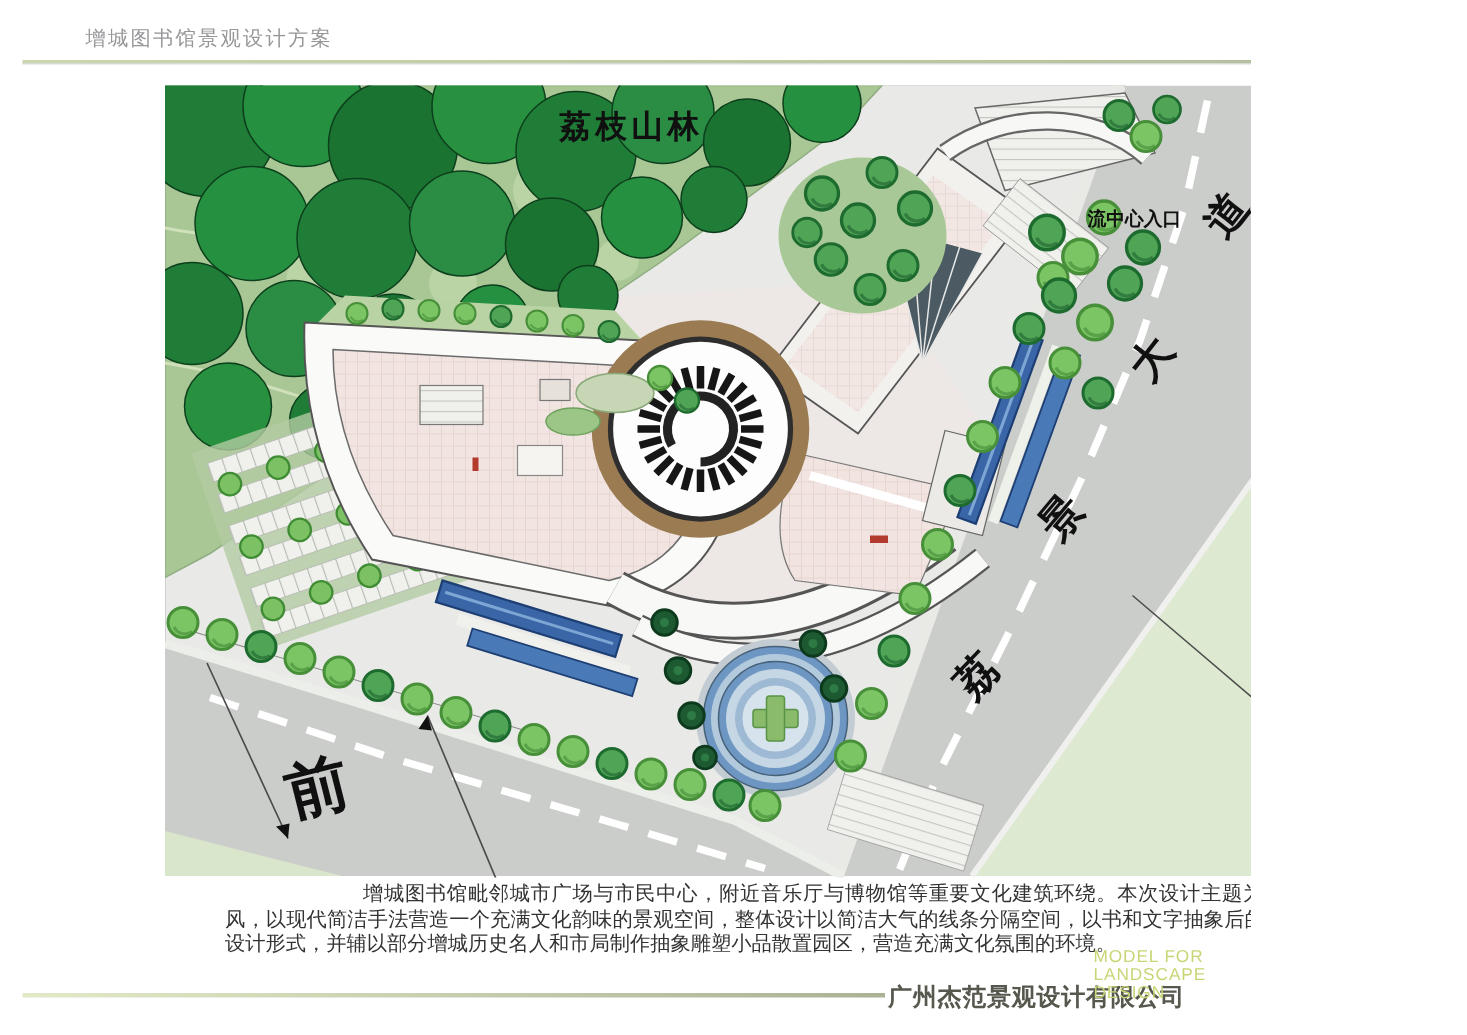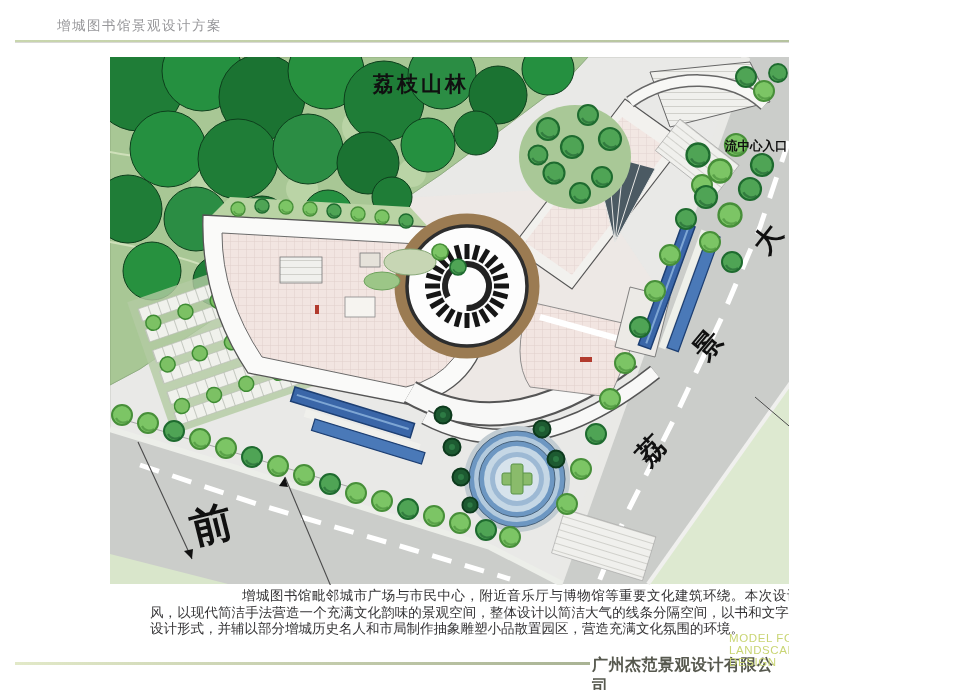--- a/index.html
+++ b/index.html
@@ -1,17 +1,17 @@
 <!DOCTYPE html>
 <html><head>
 <meta charset="utf-8">
 <style>
   html,body{margin:0;padding:0;background:#fff;}
   .page{position:relative;width:789px;height:690px;background:#ffffff;overflow:hidden;
-        font-family:"Liberation Sans",sans-serif;}
+        font-family:"Liberation Sans",sans-serif;padding-left:45px;}
   
   .header-title{position:absolute;left:57px;top:17px;font-size:13.5px;color:#97979a;
         letter-spacing:1.5px;}
   .header-rule{position:absolute;left:15px;top:40px;width:845px;height:2px;
         background:linear-gradient(to right,#c9d6ae,#b4c19e);box-shadow:0 1px 0 #d9d9d6;}
   .logo-box{position:absolute;left:880px;top:8px;width:74px;height:58px;background:#fff;
         border:2px solid #d3e1ba;box-sizing:border-box;}
   
   .plan{position:absolute;left:110px;top:57px;width:750px;height:528px;}
   

